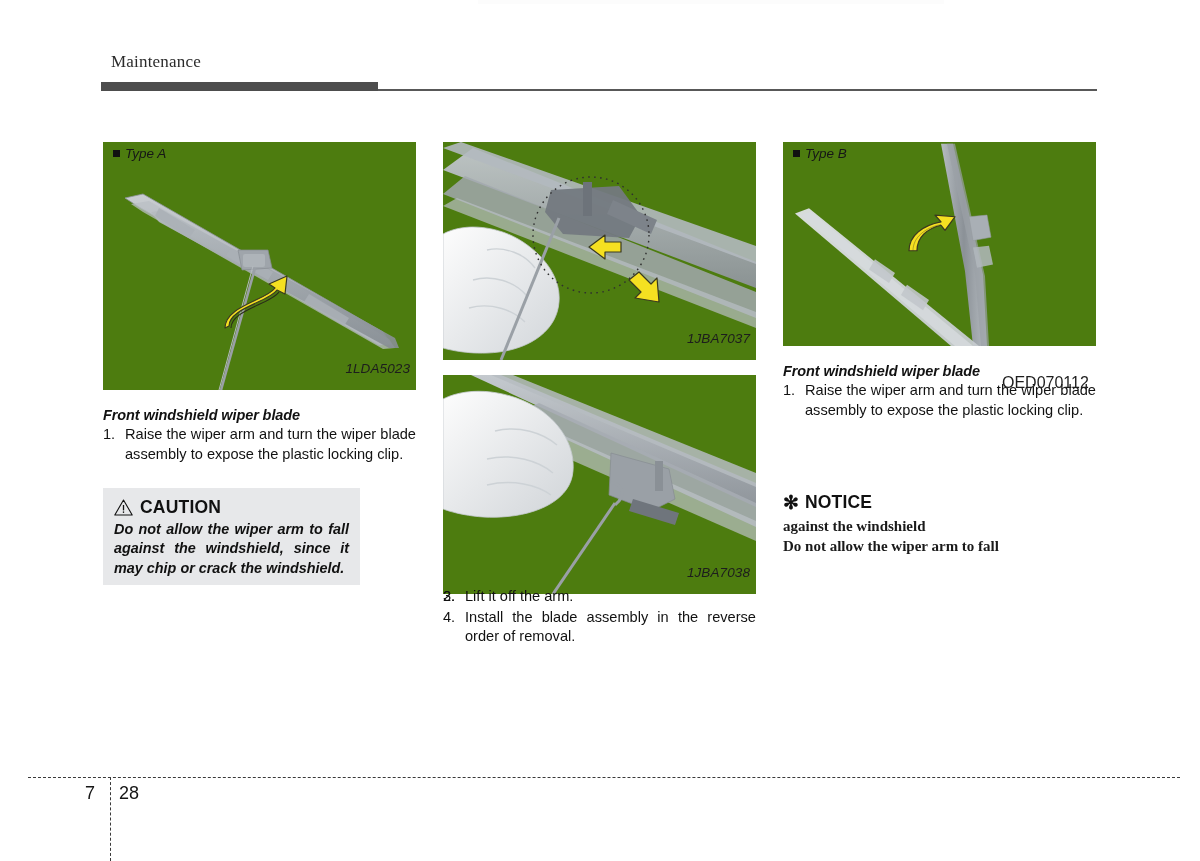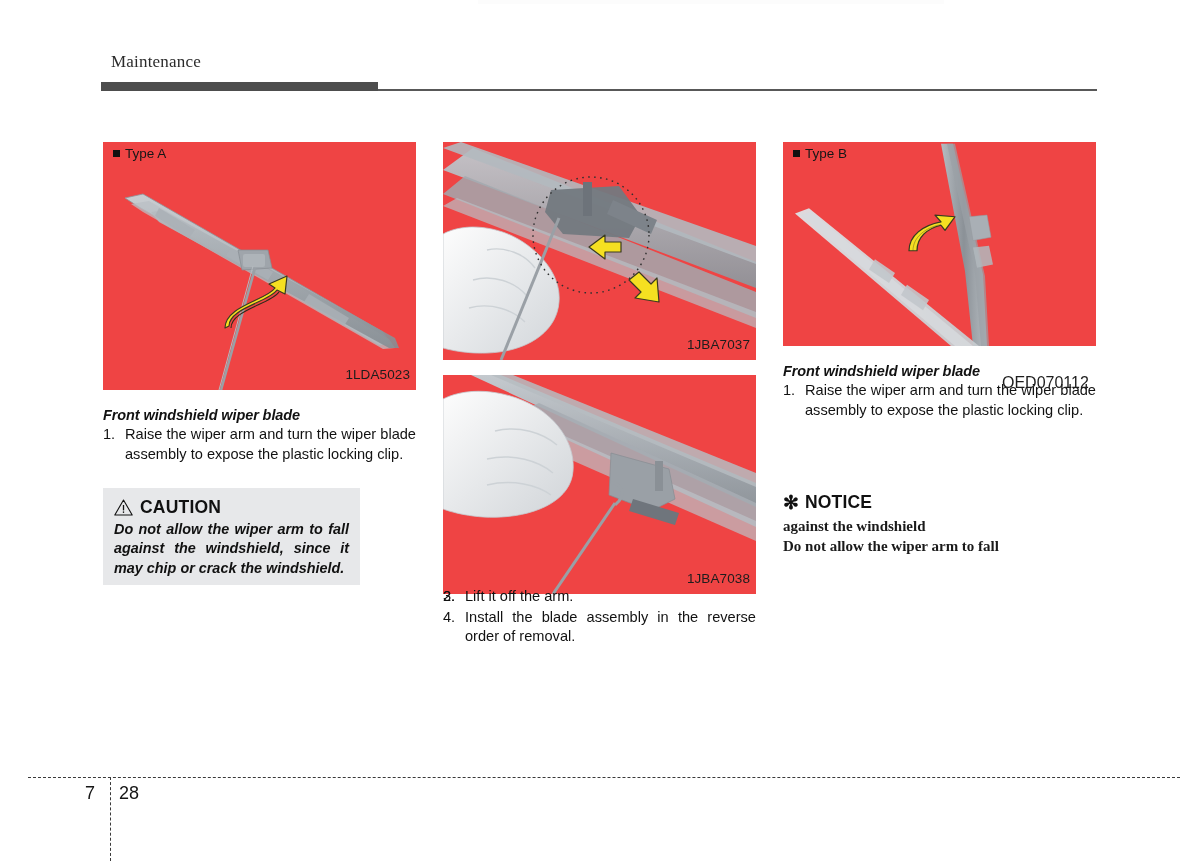--- a/index.html
+++ b/index.html
@@ -57,22 +57,23 @@
     position: absolute;
     top: 142px;
   }
   .col-left   { left: 103px;  width: 313px; }
   .col-mid    { left: 443px;  width: 313px; }
   .col-right  { left: 783px;  width: 313px; }
 
   
   .figure {
     position: relative;
-    background: #ef4444;
+    background: #4d7c0f;
     overflow: hidden;
+    font-style: italic;
   }
   .fig-left  { height: 248px; }
   .fig-mid-1 { height: 218px; }
   .fig-mid-2 { height: 219px; margin-top: 15px; }
   .fig-right { height: 204px; }
 
   .type-label {
     position: absolute;
     left: 10px; top: 4px;
     font-size: 13.5px;
@@ -82,21 +83,21 @@
   }
   .type-label .sq {
     display: inline-block;
     width: 7px; height: 7px;
     background: #111;
     margin-right: 5px;
     vertical-align: 1px;
   }
   .fig-id {
     position: absolute;
-    right: 6px; bottom: 8px;
+    right: 6px; bottom: 14px;
     font-size: 13.5px;
     color: #1d1d1d;
     z-index: 6;
     letter-spacing: 0.1px;
     white-space: nowrap;
   }
   .fig-id-right {
     position: absolute;
     left: 219px; top: 232px;
     font-size: 16px;

